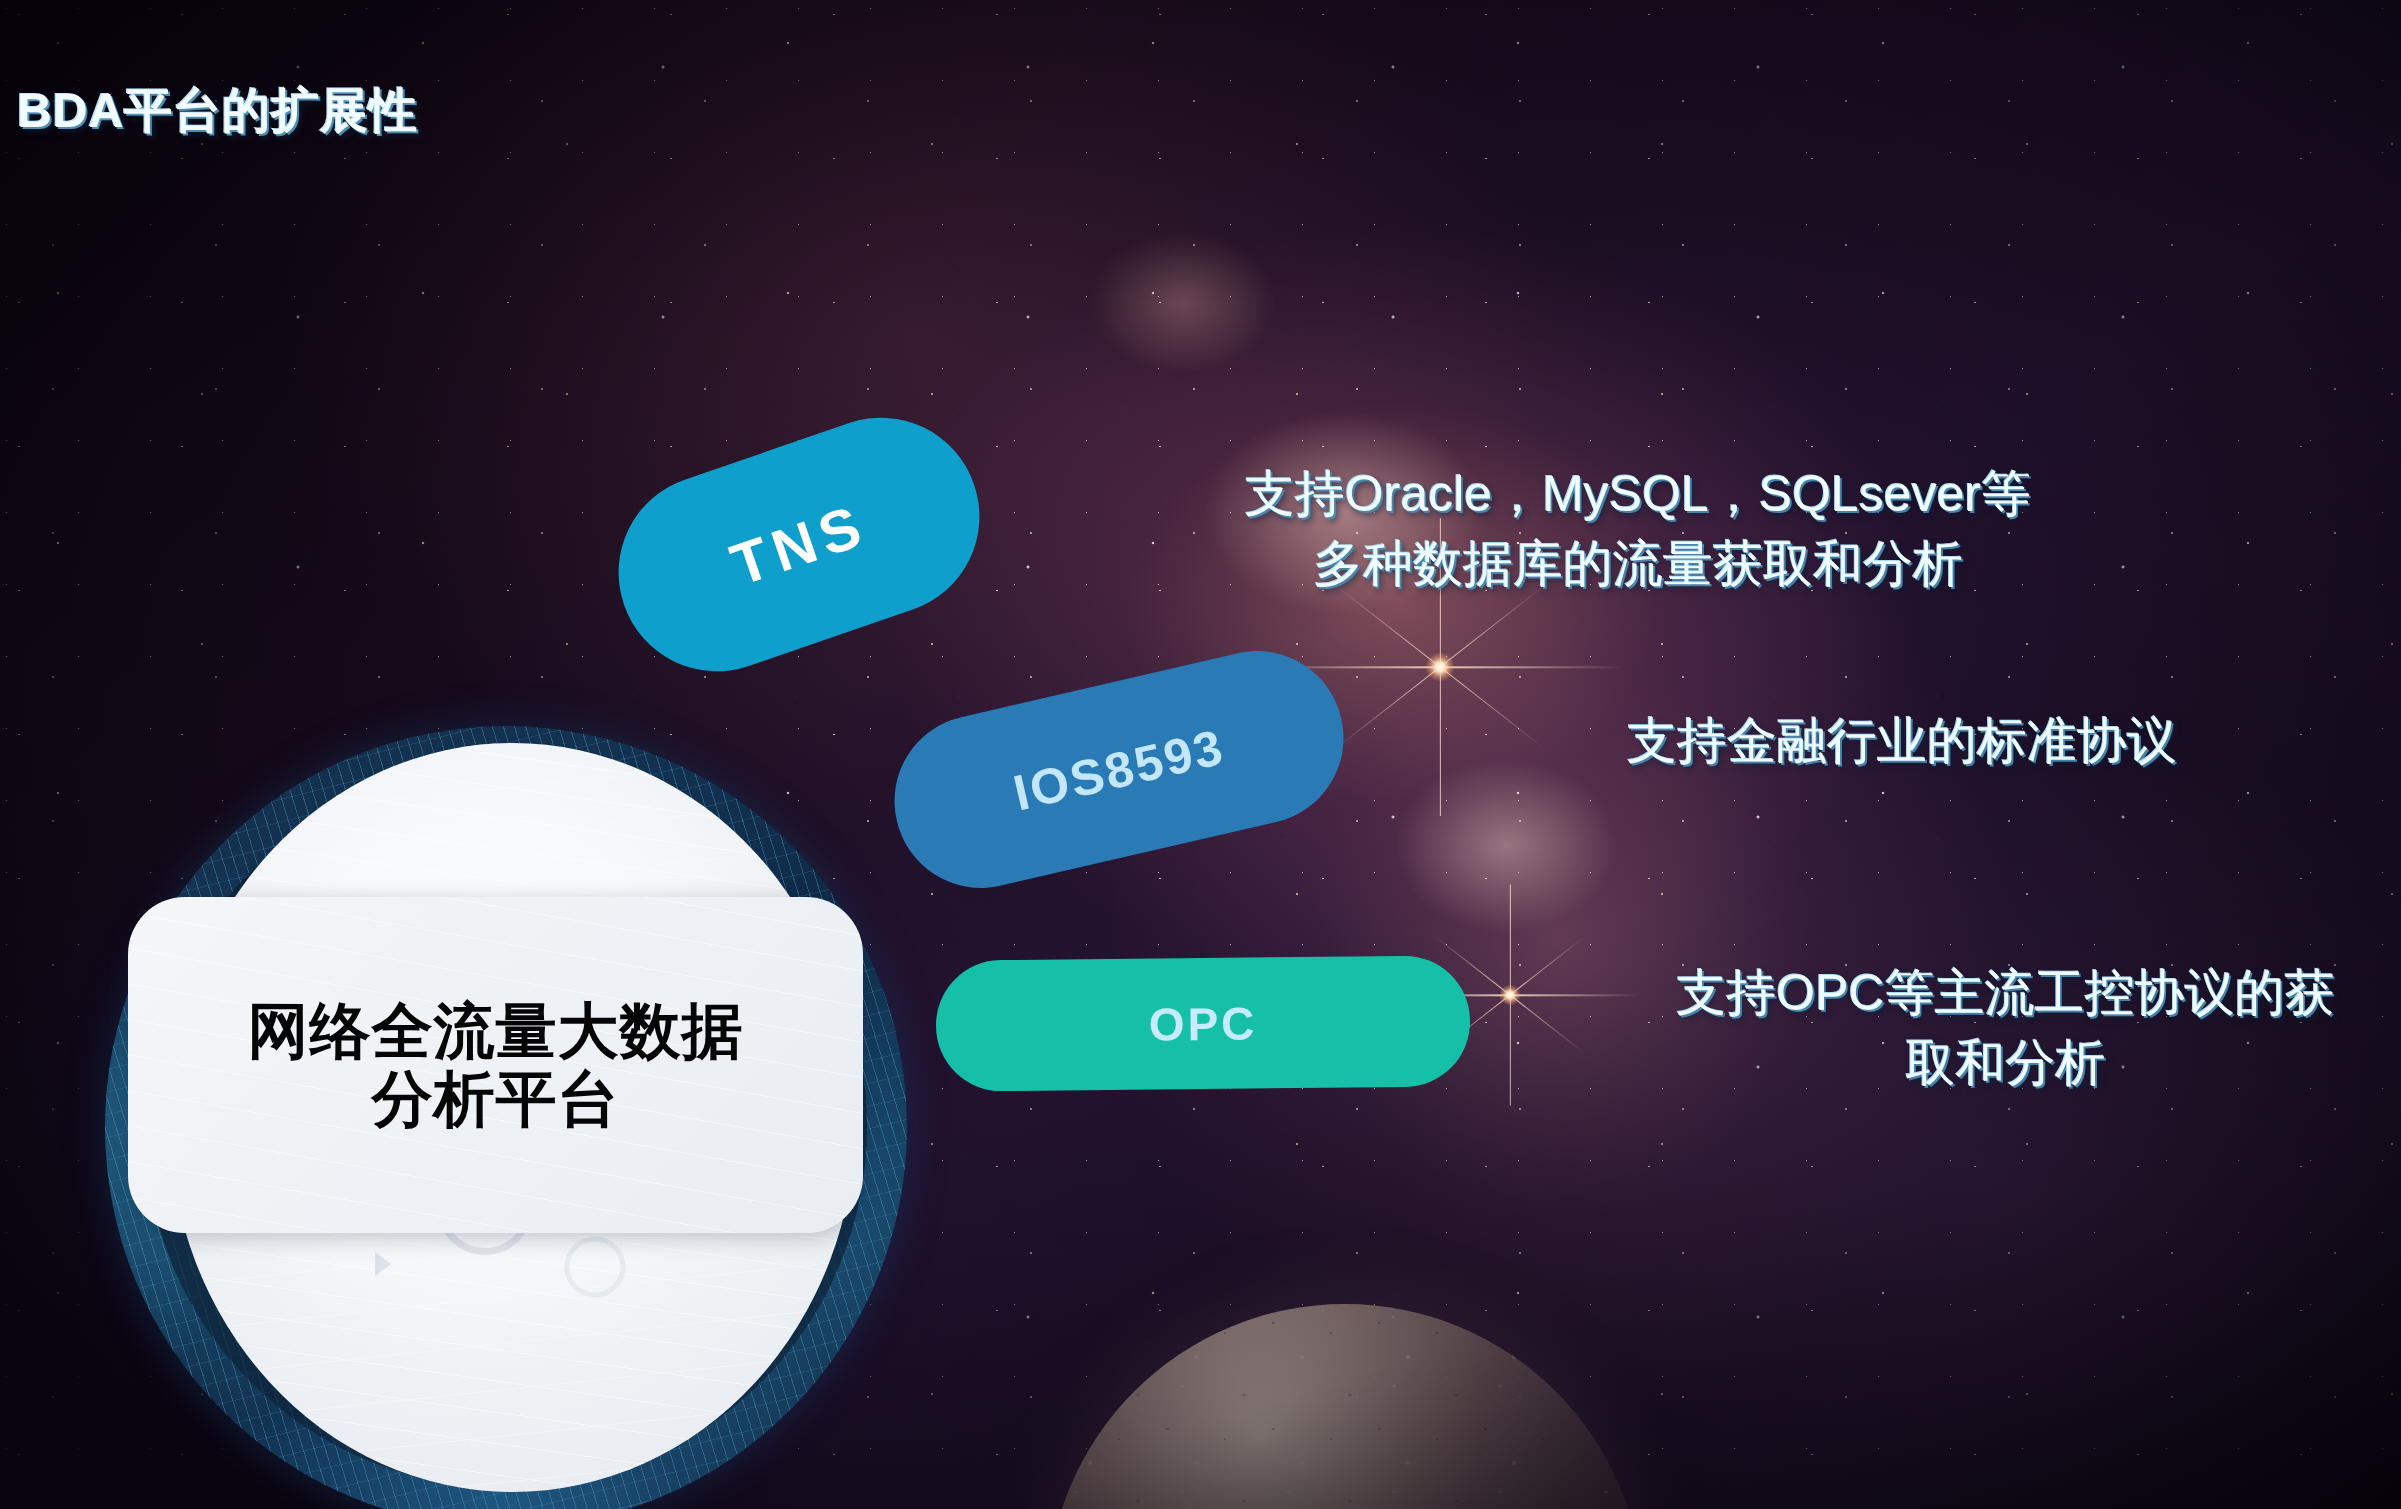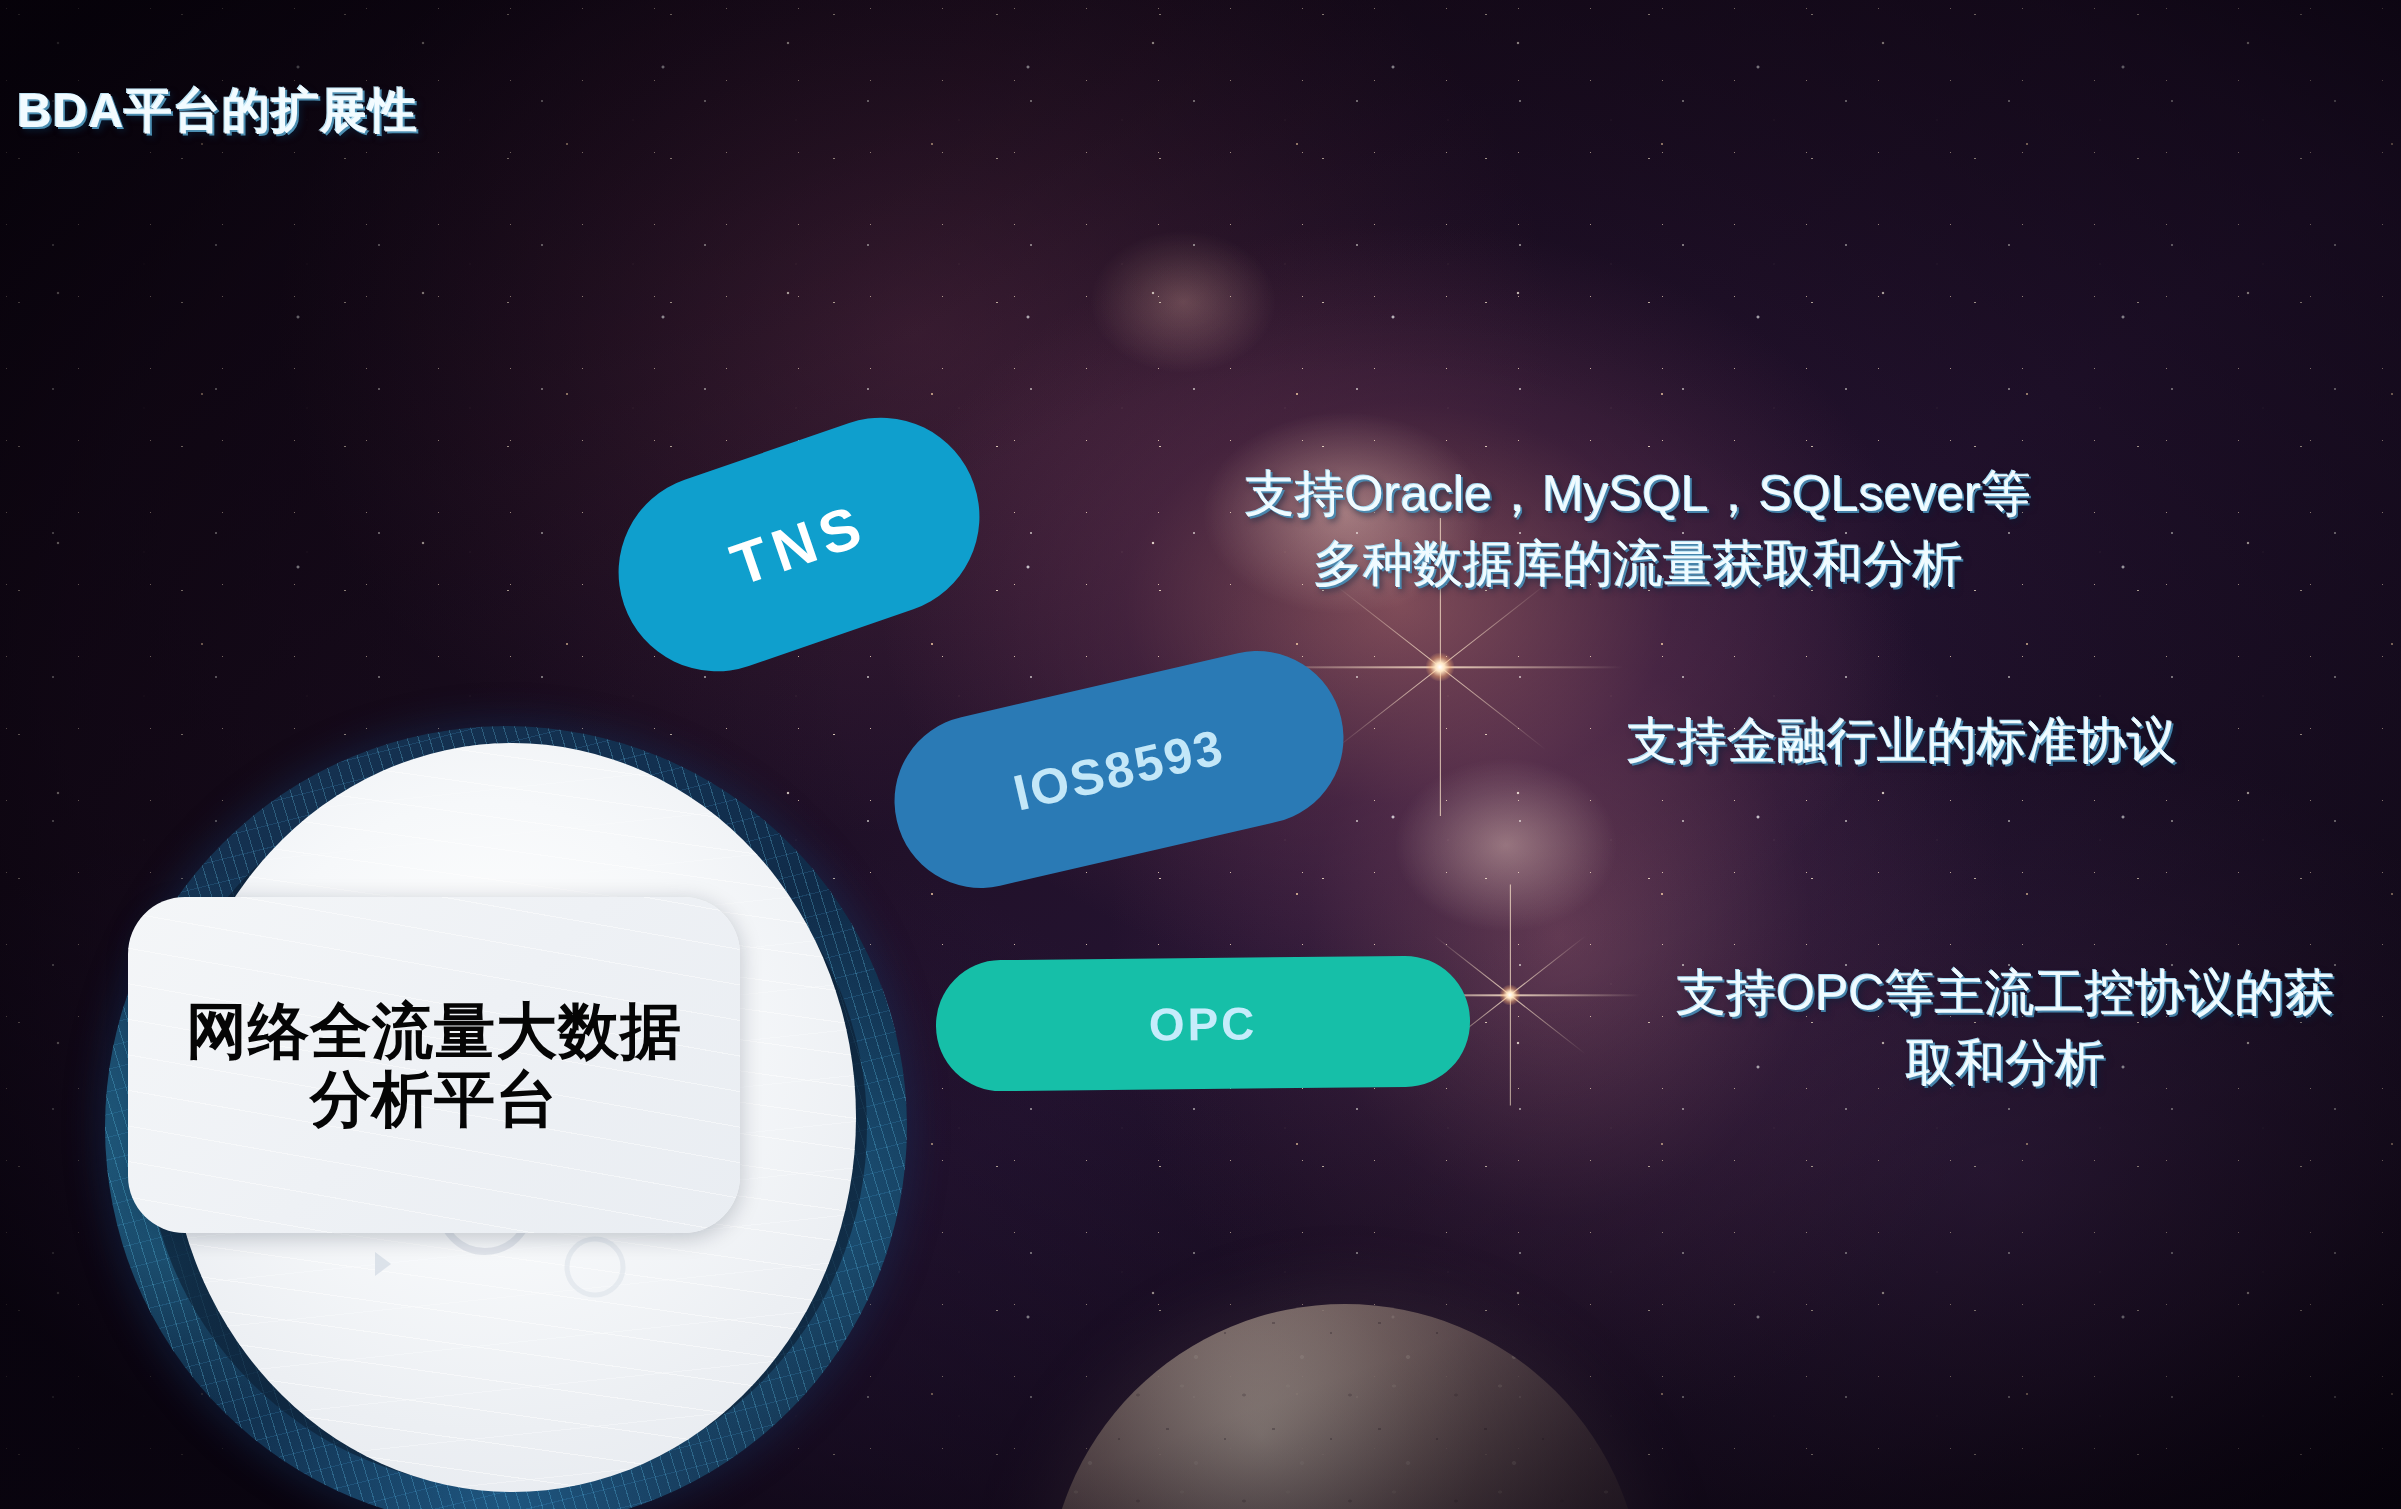--- a/index.html
+++ b/index.html
@@ -180,21 +180,21 @@
   }
   .tech-sphere .dotring{
     position:absolute;left:50%;top:56%;transform:translate(-50%,-50%);
     width:28px;height:28px;border-radius:50%;border:3.4px solid rgba(212,220,228,.7);
   }
 
   
   .platform-card{
     position:absolute;
     left:128px;top:897px;
-    width:612px;height:336px;
+    width:735px;height:336px;
     border-radius:57px;
     background:linear-gradient(135deg,#f4f6f8 0%, #eef1f5 50%, #e9edf2 100%);
     display:flex;align-items:center;justify-content:center;
     box-shadow:0 4.8px 22px rgba(6,20,40,.22);
   }
   .platform-card .card-tex{
     position:absolute;inset:0;border-radius:57px;overflow:hidden;
     background-image:
       repeating-linear-gradient(10deg, rgba(255,255,255,.95) 0px, rgba(255,255,255,.95) 1px, transparent 1px, transparent 35px);
     opacity:.5;

